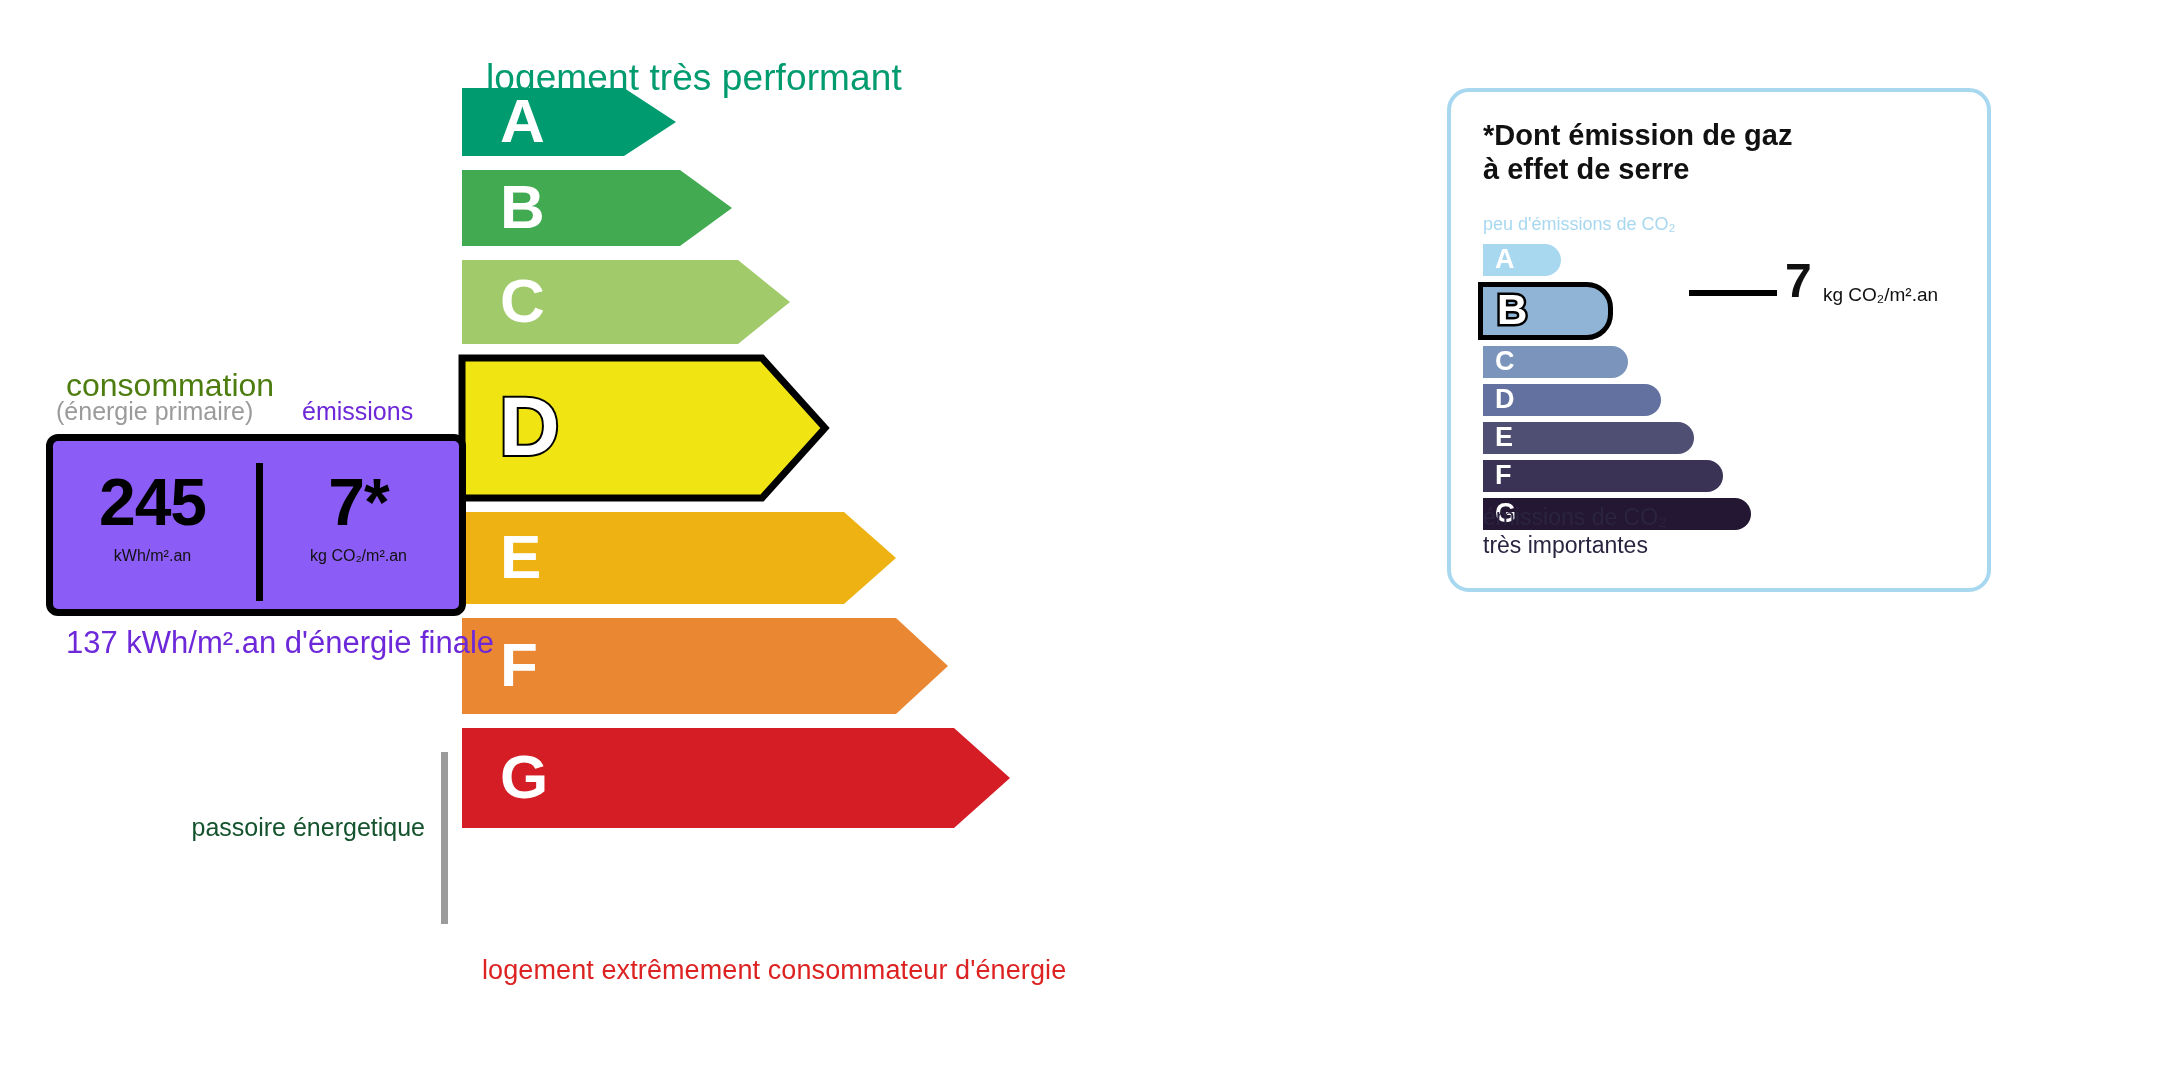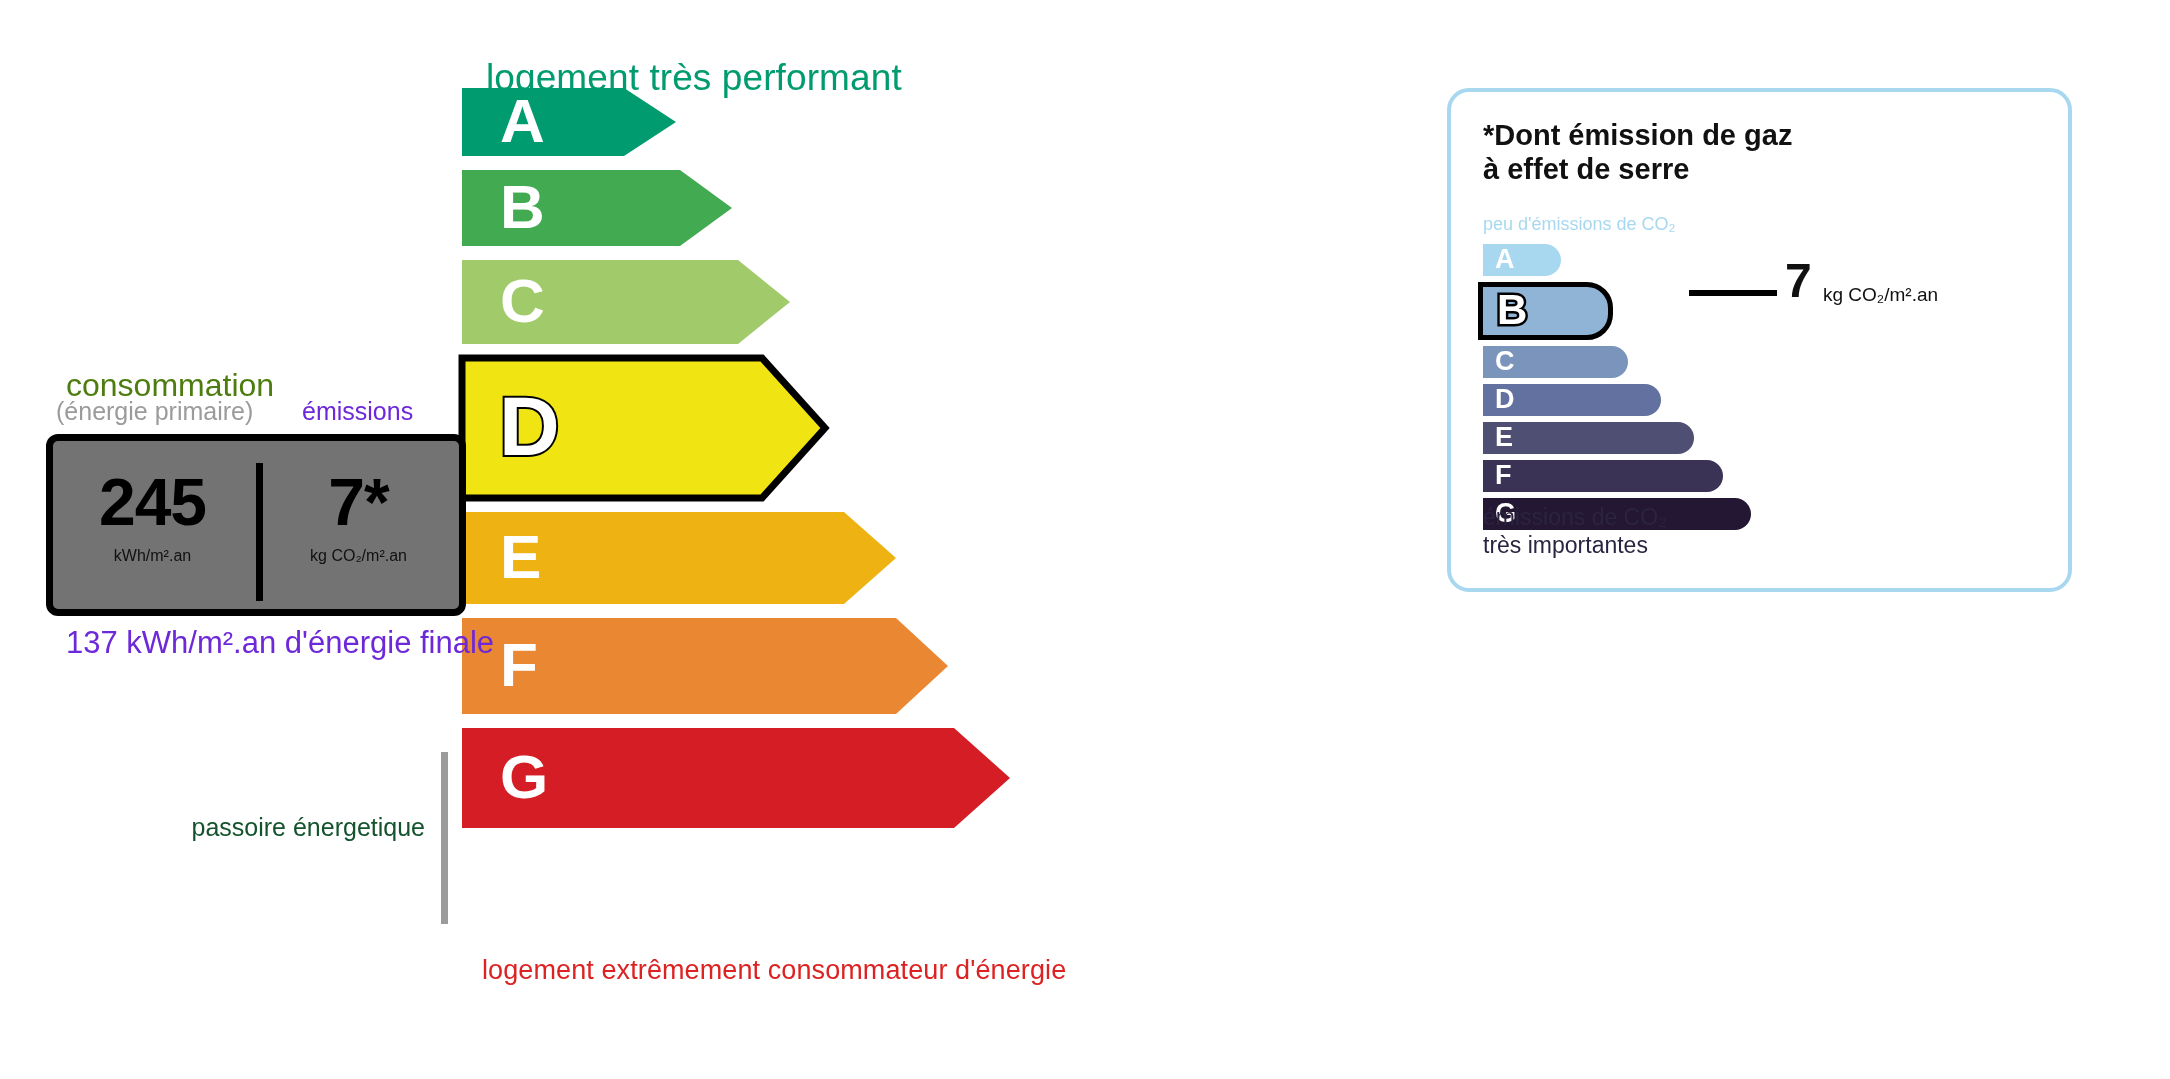--- a/index.html
+++ b/index.html
@@ -80,21 +80,21 @@
     color: #6d28d9;
     white-space: nowrap;
   }
 
   #value-box {
     position: absolute;
     left: 46px; top: 434px;
     width: 420px; height: 182px;
     border: 7px solid #000000;
     border-radius: 12px;
-    background: #737373;
+    background: #8b5cf6;
     box-sizing: border-box;
     z-index: 5;
   }
   #value-box .divider {
     position: absolute;
     left: 203px; top: 22px;
     width: 7px; height: 138px;
     background: #000000;
   }
   .vcell {
@@ -141,21 +141,21 @@
     text-align: right;
     font-size: 25px;
     color: #14532d;
     line-height: 30px;
   }
 
   
   #co2-panel {
     position: absolute;
     left: 1447px; top: 88px;
-    width: 625px; height: 504px;
+    width: 544px; height: 504px;
     border: 4px solid #a8d8f0;
     border-radius: 22px;
     background: #ffffff;
     box-sizing: border-box;
   }
   #co2-title {
     position: absolute;
     left: 32px; top: 26px;
     font-size: 29px;
     font-weight: bold;

